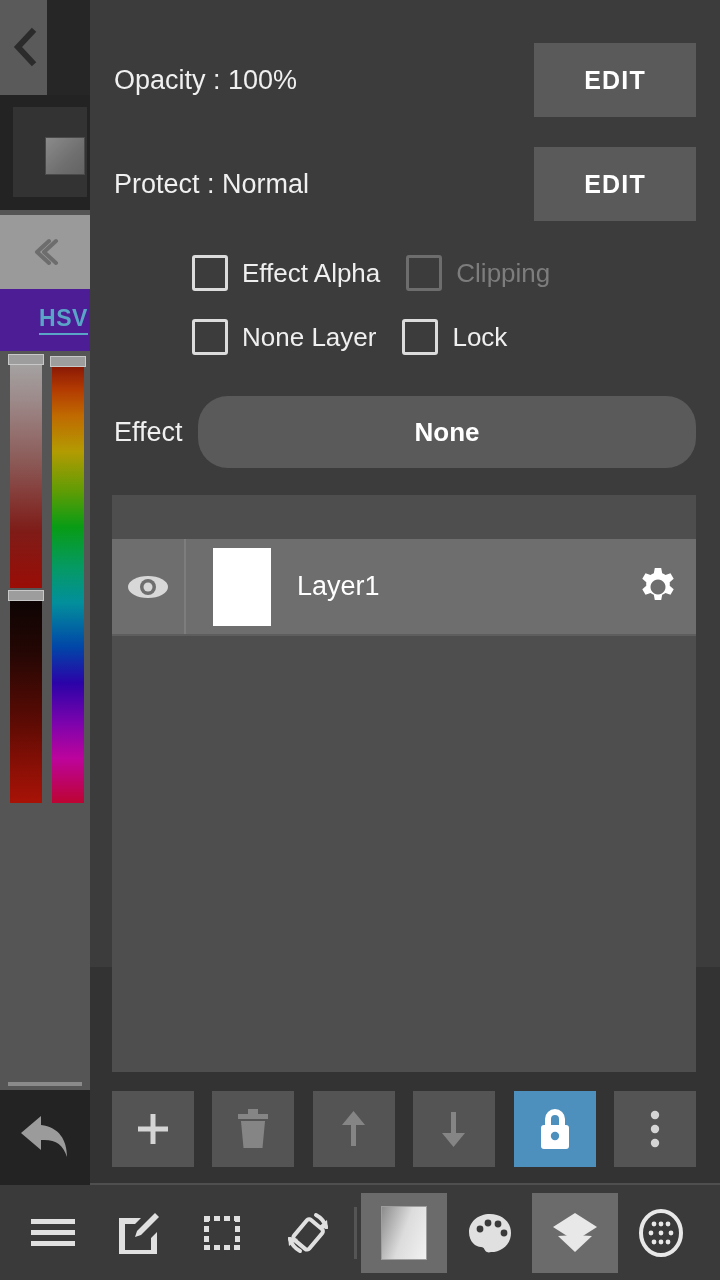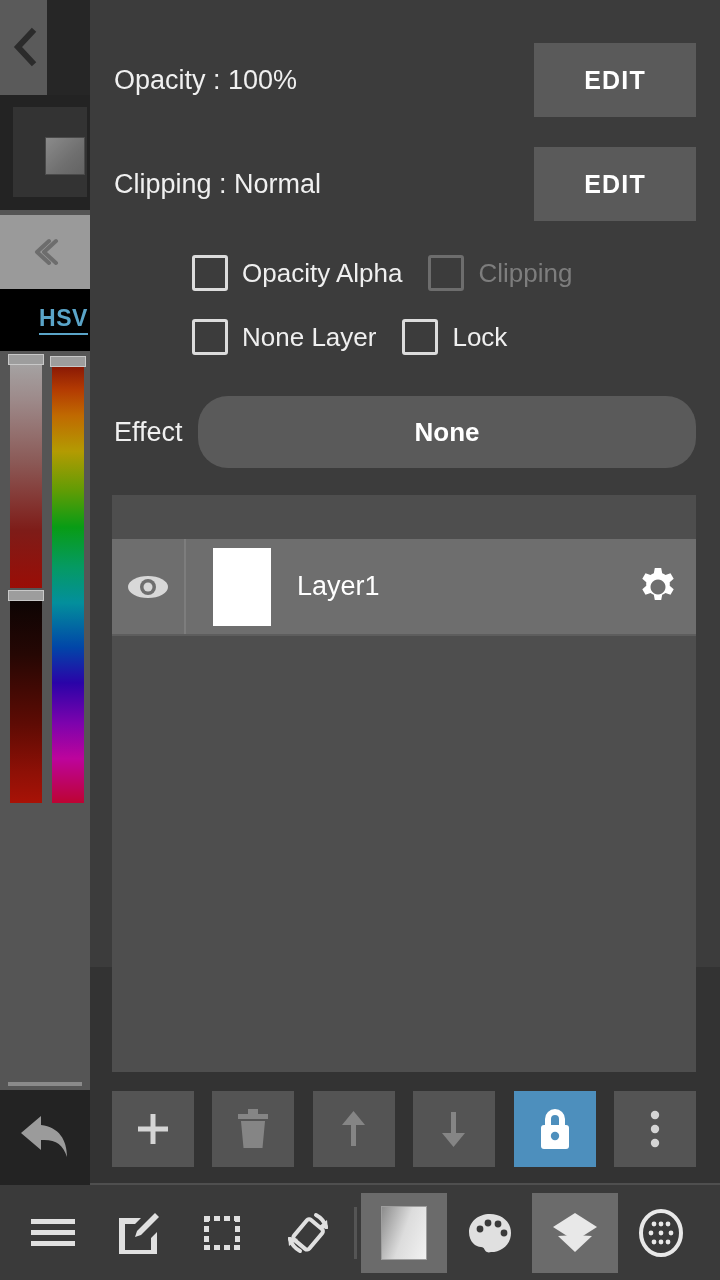--- a/index.html
+++ b/index.html
@@ -69,21 +69,21 @@
     left: 0; top: 215px;
     width: 90px; height: 74px;
     background: #9a9a9a;
     display: flex; align-items: center; justify-content: center;
   }
 
   .hsv-tab {
     position: absolute;
     left: 0; top: 289px;
     width: 90px; height: 62px;
-    background: #000000;
+    background: #4c1d95;
     display: flex; align-items: center; justify-content: center; padding-left: 37px;
   }
   .hsv-tab span {
     color: #5aa4c8;
     font-size: 23px;
     font-weight: bold;
     letter-spacing: 0.5px;
     border-bottom: 2px solid #5aa4c8;
     padding-bottom: 1px;
   }
@@ -350,28 +350,28 @@
   </div>
 
   <div id="panel">
 
     <div id="row-opacity" class="prop-row">
       <div class="prop-label">Opacity : 100%</div>
       <div class="edit-btn">EDIT</div>
     </div>
 
     <div id="row-blending" class="prop-row">
-      <div class="prop-label">Clipping : Normal</div>
+      <div class="prop-label">Protect : Normal</div>
       <div class="edit-btn">EDIT</div>
     </div>
 
     <div id="cb-row-1" class="cb-row">
       <div id="cb-protect" class="cb-item">
         <div class="cb-box"></div>
-        <div class="cb-text">Opacity Alpha</div>
+        <div class="cb-text">Effect Alpha</div>
       </div>
       <div id="cb-clipping" class="cb-item">
         <div class="cb-box dim"></div>
         <div class="cb-text dim">Clipping</div>
       </div>
     </div>
 
     <div id="cb-row-2" class="cb-row">
       <div id="cb-draft" class="cb-item">
         <div class="cb-box"></div>

